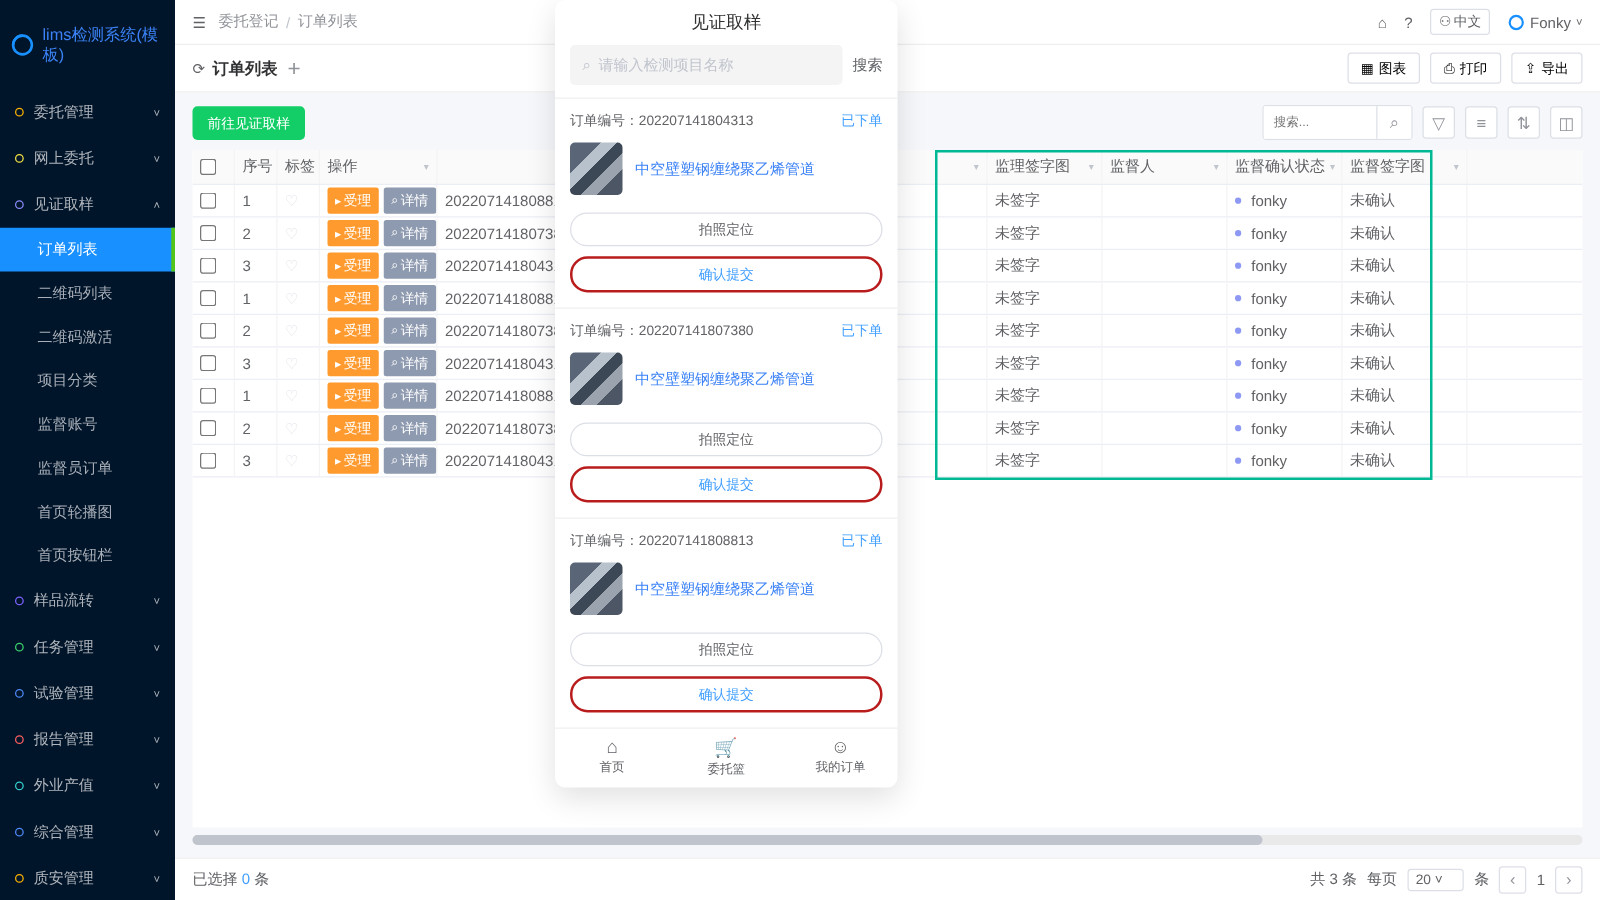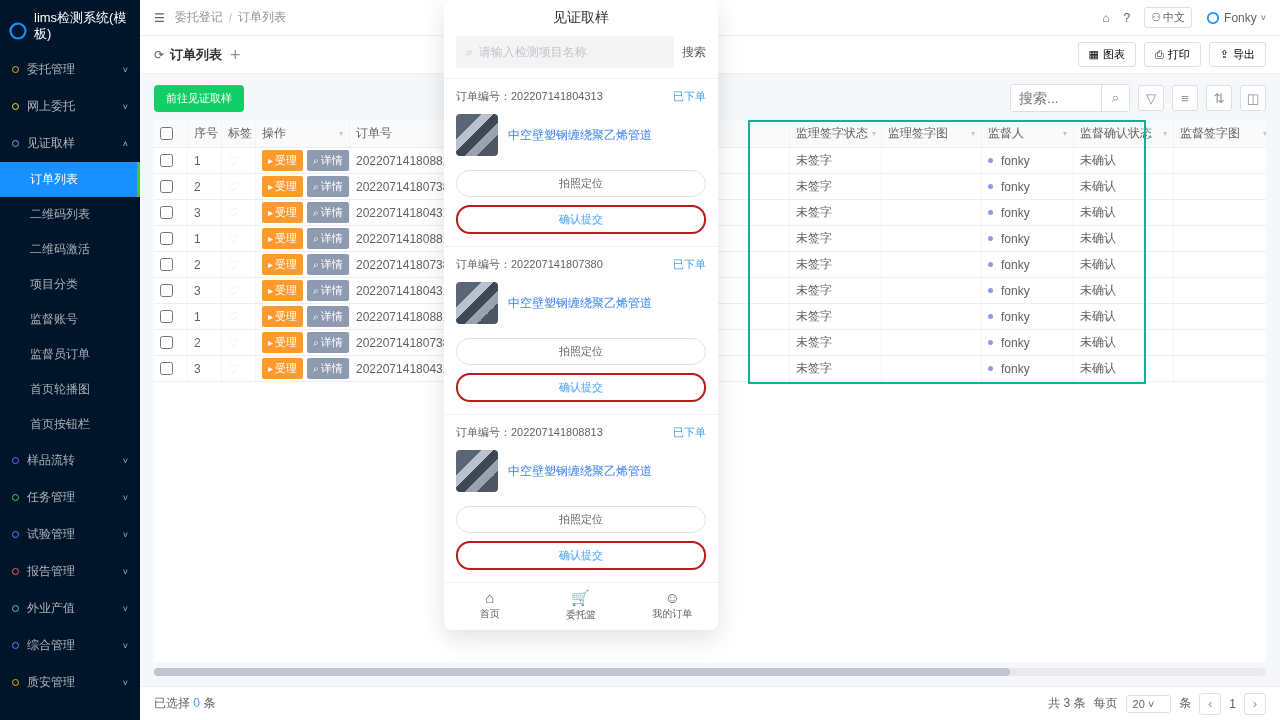--- a/index.html
+++ b/index.html
@@ -1,19 +1,19 @@
 <!DOCTYPE html>
 <html><head>
 <meta charset="utf-8">
 <style>
 * { margin: 0; padding: 0; box-sizing: border-box; font-family: -apple-system, BlinkMacSystemFont, "Segoe UI", sans-serif; }
 body { background: #f5f7fa; font-size: 12px; color: #606266; overflow: hidden; }
 .app { display: flex; height: 720px; width: 1280px; }
 .sidebar { width: 140px; background: #001529; color: #b0b5bd; display: flex; flex-direction: column; flex-shrink: 0; }
-.logo-blk { display: flex; align-items: flex-end; padding: 10px 8px; color: #ffffff; }
+.logo-blk { display: flex; align-items: center; padding: 20px 8px; color: #3b82f6; }
 .logo-blk svg { flex-shrink: 0; margin-right: 6px; }
 .logo-txt { font-size: 13px; font-weight: 500; line-height: 1.2; }
 .sb-menu { list-style: none; flex: 1; overflow: auto; }
 .sb-item { display: flex; align-items: center; padding: 10px 12px; cursor: pointer; font-size: 12px; }
 .sb-dot { width: 7px; height: 7px; border: 1.5px solid; border-radius: 50%; margin-right: 8px; flex-shrink: 0; }
 .sb-item .chev { margin-left: auto; font-size: 9px; }
 .sb-sub { list-style: none; }
 .sb-sub li { padding: 9px 12px 9px 30px; font-size: 12px; cursor: pointer; color: #a9afb9; }
 .sb-sub li.active { background: #1890ff; color: #fff; border-right: 3px solid #52c41a; }
 .main { flex: 1; display: flex; flex-direction: column; background: #f5f7fa; min-width: 0; }
@@ -27,21 +27,21 @@
 .page-hd .refresh { margin-right: 6px; cursor: pointer; }
 .page-title { font-weight: 600; color: #303133; font-size: 13px; }
 .page-hd .add { margin-left: 8px; color: #909399; cursor: pointer; font-size: 18px; line-height: 1; }
 .hd-right { margin-left: auto; display: flex; gap: 8px; }
 .hd-btn { border: 1px solid #dcdfe6; background: #fff; border-radius: 3px; padding: 4px 10px; font-size: 11px; display: flex; align-items: center; gap: 4px; cursor: pointer; }
 .content { padding: 10px 14px; flex: 1; display: flex; flex-direction: column; min-height: 0; }
 .tool-row { display: flex; align-items: center; margin-bottom: 8px; }
 .pill-btn { background: #13ce66; color: #fff; border: none; border-radius: 4px; padding: 6px 12px; font-size: 11px; cursor: pointer; }
 .tool-right { margin-left: auto; display: flex; gap: 8px; align-items: center; }
 .search-box { display: flex; border: 1px solid #dcdfe6; border-radius: 3px; background: #fff; height: 28px; }
-.search-box input { border: none; padding: 0 8px; font-size: 14px; width: 90px; outline: none; }
+.search-box input { border: none; padding: 0 8px; font-size: 10px; width: 90px; outline: none; }
 .search-box button { width: 28px; background: #fff; border: none; border-left: 1px solid #dcdfe6; cursor: pointer; color: #909399; }
 .icon-btn { width: 26px; height: 26px; border: 1px solid #dcdfe6; background: #fff; border-radius: 3px; cursor: pointer; color: #909399; }
 .grid-wrap { flex: 1; background: #fff; overflow: hidden; position: relative; }
 .grid { display: flex; flex-direction: column; width: 100%; }
 .grow { display: grid; grid-template-columns: 34px 34px 34px 94px 140px 300px 92px 100px 92px 100px 100px 28px; align-items: center; height: 26px; border-bottom: 1px solid #ebeef5; }
 .ghead .grow { background: #fafafa; font-weight: 500; color: #606266; height: 28px; }
 .gcell { padding: 0 6px; overflow: hidden; white-space: nowrap; text-overflow: ellipsis; display: flex; align-items: center; gap: 4px; height: 100%; border-right: 1px solid #f4f4f4; }
 .ghead .gcell .drop { margin-left: auto; font-size: 8px; color: #c0c4cc; }
 .badge { border-radius: 2px; padding: 3px 6px; font-size: 11px; color: #fff; display: inline-flex; align-items: center; gap: 2px; cursor: pointer; }
 .b-org { background: #ff9a2e; }
@@ -224,24 +224,20 @@
               <div class="gcell">
                   <span>序号</span>
                 </div>
               <div class="gcell">
                   <span>标签</span>
                 </div>
               <div class="gcell">
                   <span>操作</span>
                   <span class="drop">▾</span>
                 </div>
-              <div class="gcell">
-                  <span>订单号</span>
-                  <span class="drop">▾</span>
-                </div>
               <div class="gcell"></div>
               <div class="gcell">
                   <span>监理签字状态</span>
                   <span class="drop">▾</span>
                 </div>
               <div class="gcell">
                   <span>监理签字图</span>
                   <span class="drop">▾</span>
                 </div>
               <div class="gcell">

